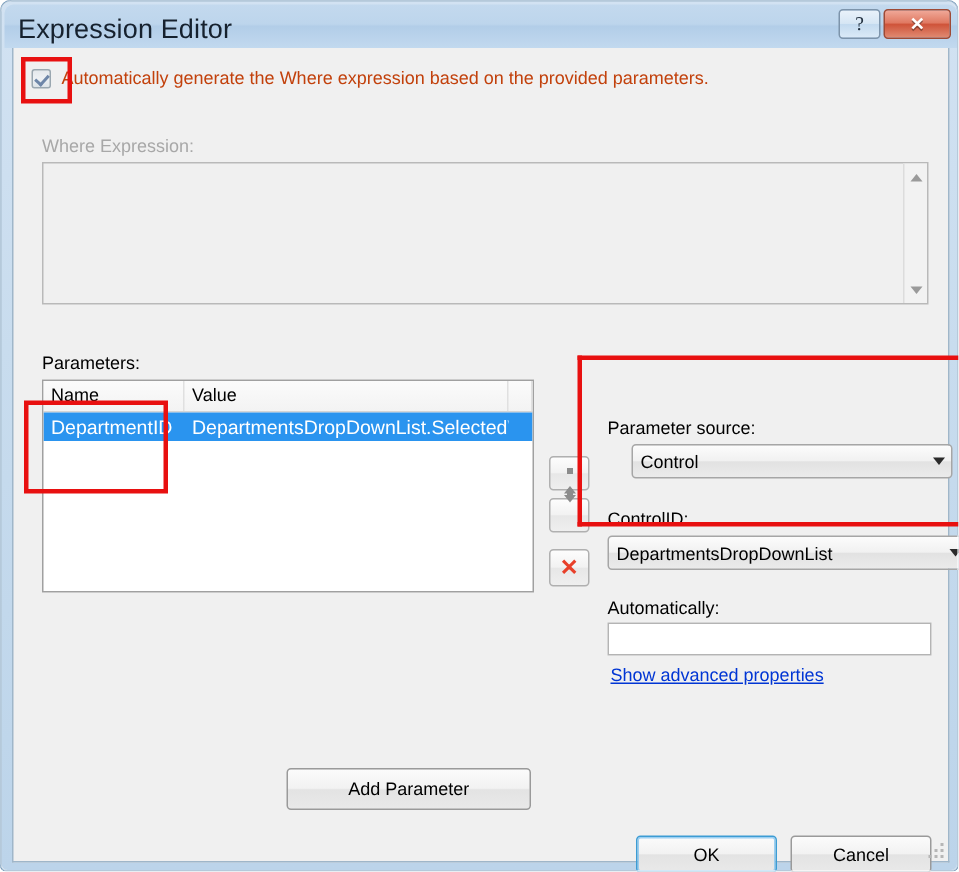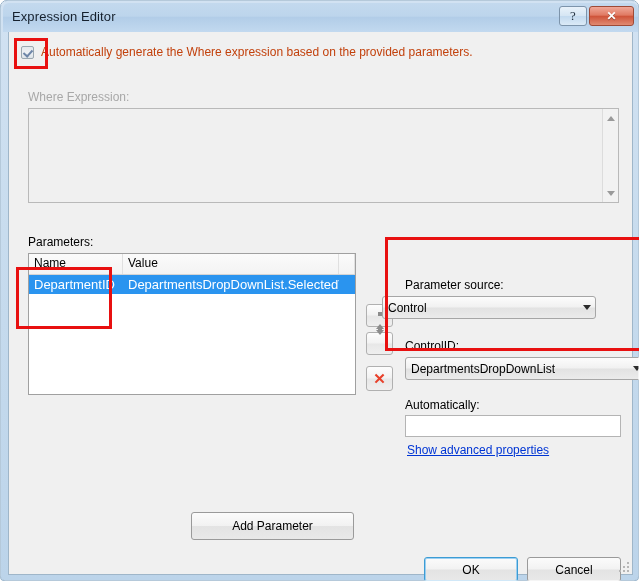--- a/index.html
+++ b/index.html
@@ -51,21 +51,21 @@
     width: 635px;
     height: 29px;
     box-sizing: border-box;
     background: linear-gradient(to bottom, #c3d9ee 0%, #bdd5ec 45%, #b2cde8 50%, #c2d9ef 100%);
     border-radius: 6px 6px 0 0;
   }
   .title-text {
     position: absolute;
     left: 9px;
     top: 6px;
-    font-size: 13px;
+    font-size: 18px;
     color: #16212e;
     letter-spacing: 0.1px;
     white-space: nowrap;
   }
   .caption-buttons {
     position: absolute;
     right: 4px;
     top: 3px;
     display: flex;
     gap: 2px;
@@ -336,21 +336,21 @@
     align-items: center;
     justify-content: center;
   }
   .carrow i {
     width: 0; height: 0;
     border-left: 4px solid transparent;
     border-right: 4px solid transparent;
     border-top: 5px solid #2b2b2b;
     display: block;
   }
-  .combo-psrc { left: 373px; top: 264px; width: 214px; }
+  .combo-psrc { left: 412px; top: 264px; width: 214px; }
   .combo-ctrlid { left: 396px; top: 325px; width: 241px; }
 
   .textbox {
     position: absolute;
     box-sizing: border-box;
     background: #ffffff;
     border: 1px solid #b4b4b4;
   }
   .tb-defval { left: 396px; top: 383px; width: 216px; height: 22px; }
 

